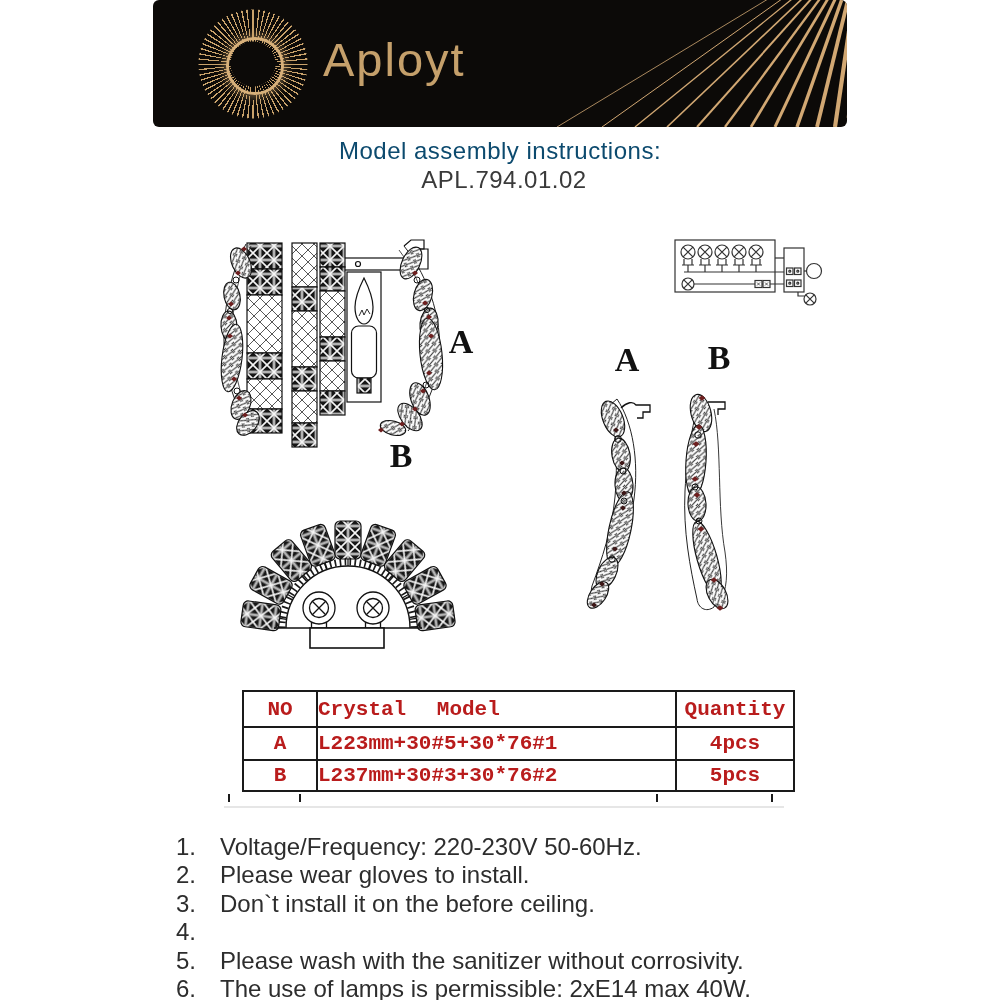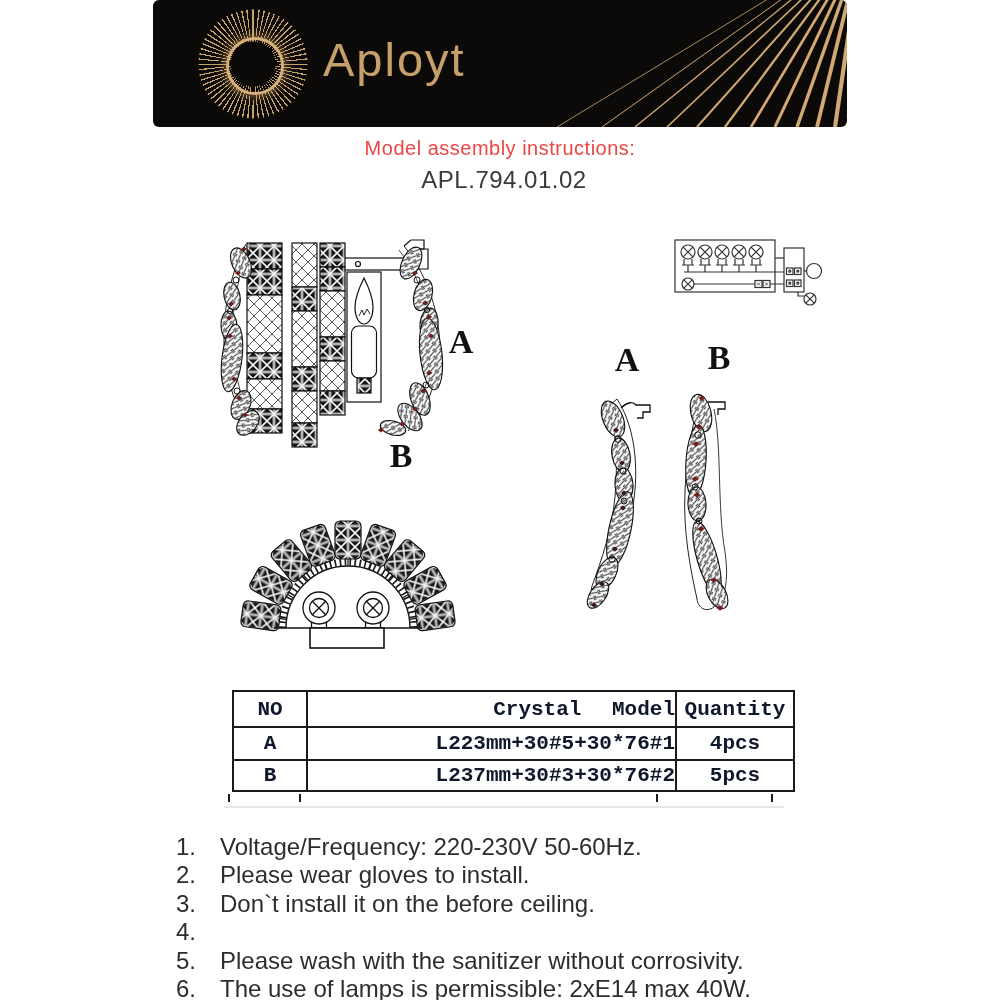--- a/index.html
+++ b/index.html
@@ -13,34 +13,34 @@
     background:repeating-conic-gradient(#c9a26b 0deg 1.5deg, transparent 1.5deg 5.6deg);
     -webkit-mask:radial-gradient(circle at 50% 50%, transparent 0 22px, #000 23px 54px, transparent 55px);
             mask:radial-gradient(circle at 50% 50%, transparent 0 22px, #000 23px 54px, transparent 55px);}
   .sunring{position:absolute;left:73px;top:37px;width:52px;height:52px;border-radius:50%;
     border:3px solid #d7b07a;box-shadow:0 0 10px 2px rgba(205,165,110,.55);}
   .brand{position:absolute;left:170px;top:32px;font-size:47px;color:#c5a06b;letter-spacing:2px;
     font-family:"Liberation Sans",sans-serif;font-weight:400;}
 
   
   .title1{position:absolute;left:0;top:137px;width:1000px;text-align:center;
-    font-size:20px;color:#ef4444;letter-spacing:.5px;}
+    font-size:24px;color:#0c4a6e;letter-spacing:.5px;}
   .title2{position:absolute;left:4px;top:166px;width:1000px;text-align:center;
     font-size:24px;color:#3a3a3a;letter-spacing:.5px;}
 
   
   .dlabel{position:absolute;width:34px;text-align:center;font-family:"Liberation Serif",serif;
     font-weight:bold;font-size:34px;color:#111;}
 
   
-  .ctable{position:absolute;left:232px;top:690px;border-collapse:collapse;
-    font-family:"Liberation Mono","DejaVu Sans Mono",monospace;color:#0f172a;}
+  .ctable{position:absolute;left:242px;top:690px;border-collapse:collapse;
+    font-family:"Liberation Mono","DejaVu Sans Mono",monospace;color:#b91c1c;}
   .ctable td{border:2px solid #1a1a1a;font-weight:bold;font-size:21px;text-align:center;padding:0;}
   .ctable .c-no{width:72px;}
-  .ctable .c-model{width:357px;text-align:right;padding-left:10px;}
+  .ctable .c-model{width:357px;text-align:left;}
   .ctable .c-qty{width:116px;border-radius:10px;}
   .ctable .hrow td{height:34px;}
   .ctable .r1 td{height:31px;}
   .ctable .r2 td{height:29px;}
   .th-model{word-spacing:18px;text-align:center;padding-left:0 !important;}
   .stub{position:absolute;width:2px;height:8px;background:#1a1a1a;top:794px;}
   .faintline{position:absolute;left:224px;top:806px;width:560px;height:2px;background:#e6e6e6;}
 
   
   .instr{position:absolute;left:176px;top:833px;width:700px;color:#2d2d2d;}

